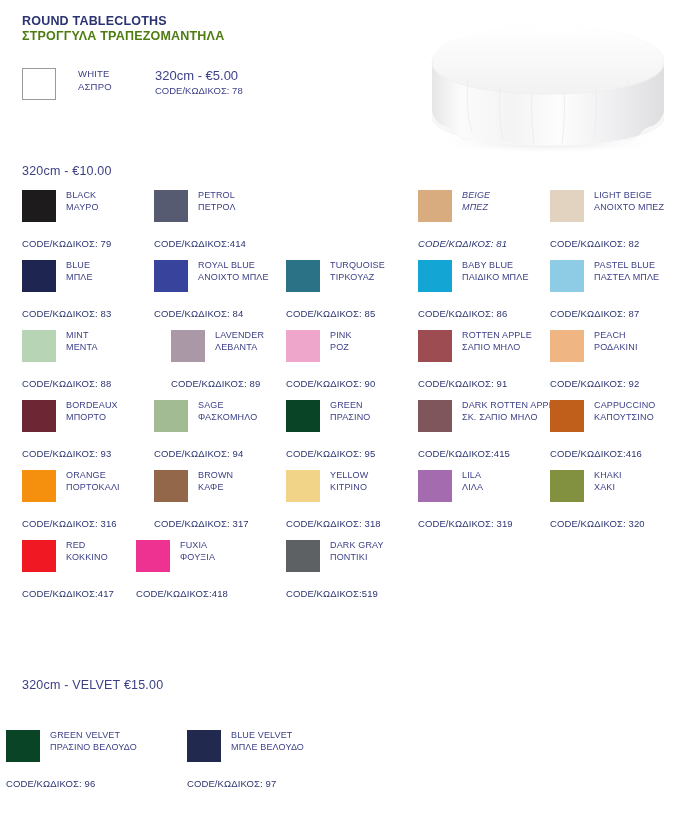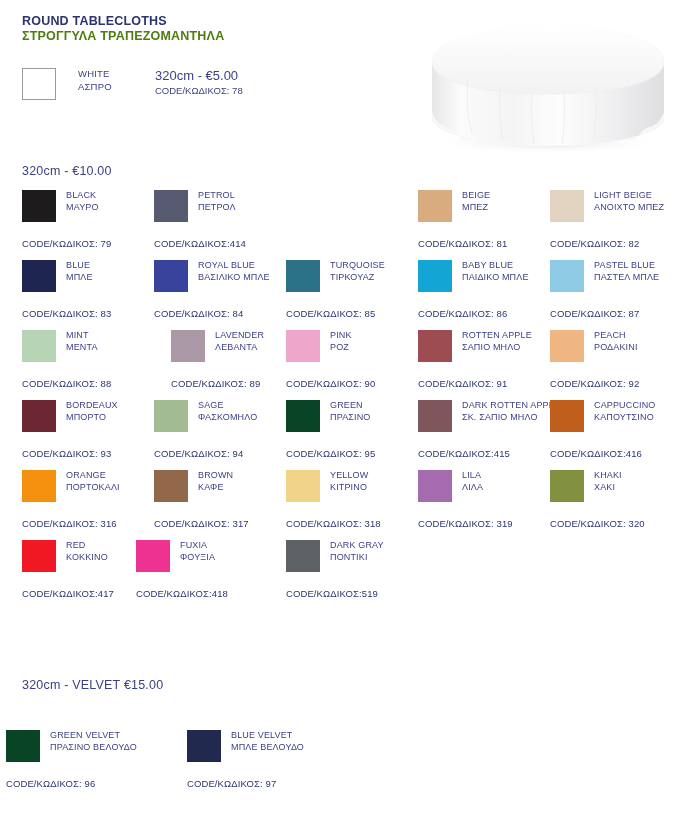--- a/index.html
+++ b/index.html
@@ -234,21 +234,21 @@
         <div class="cell" style="left: 154px;">
           <div class="cell-top">
             <div class="swatch" style="background: rgb(87, 91, 114);"></div>
             <div class="names">
               <div class="name-en">PETROL</div>
               <div class="name-gr">ΠΕΤΡΟΛ</div>
             </div>
           </div>
           <div class="code">CODE/ΚΩΔΙΚΟΣ:414</div>
         </div>
-        <div class="cell" style="left: 418px;">
+        <div class="cell" style="left: 418px; font-style: italic;">
           <div class="cell-top">
             <div class="swatch" style="background: rgb(216, 172, 126);"></div>
             <div class="names">
               <div class="name-en">BEIGE</div>
               <div class="name-gr">ΜΠΕΖ</div>
             </div>
           </div>
           <div class="code">CODE/ΚΩΔΙΚΟΣ: 81</div>
         </div>
         <div class="cell" style="left: 550px;">
@@ -271,21 +271,21 @@
               <div class="name-gr">ΜΠΛΕ</div>
             </div>
           </div>
           <div class="code">CODE/ΚΩΔΙΚΟΣ: 83</div>
         </div>
         <div class="cell" style="left: 154px;">
           <div class="cell-top">
             <div class="swatch" style="background: rgb(56, 68, 155);"></div>
             <div class="names">
               <div class="name-en">ROYAL BLUE</div>
-              <div class="name-gr">ΒΑΣΙΛΙΚΟ ΜΠΛΕ</div>
+              <div class="name-gr">ΑΝΟΙΧΤΟ ΜΠΛΕ</div>
             </div>
           </div>
           <div class="code">CODE/ΚΩΔΙΚΟΣ: 84</div>
         </div>
         <div class="cell" style="left: 286px;">
           <div class="cell-top">
             <div class="swatch" style="background: rgb(43, 114, 135);"></div>
             <div class="names">
               <div class="name-en">TURQUOISE</div>
               <div class="name-gr">ΤΙΡΚΟΥΑΖ</div>

